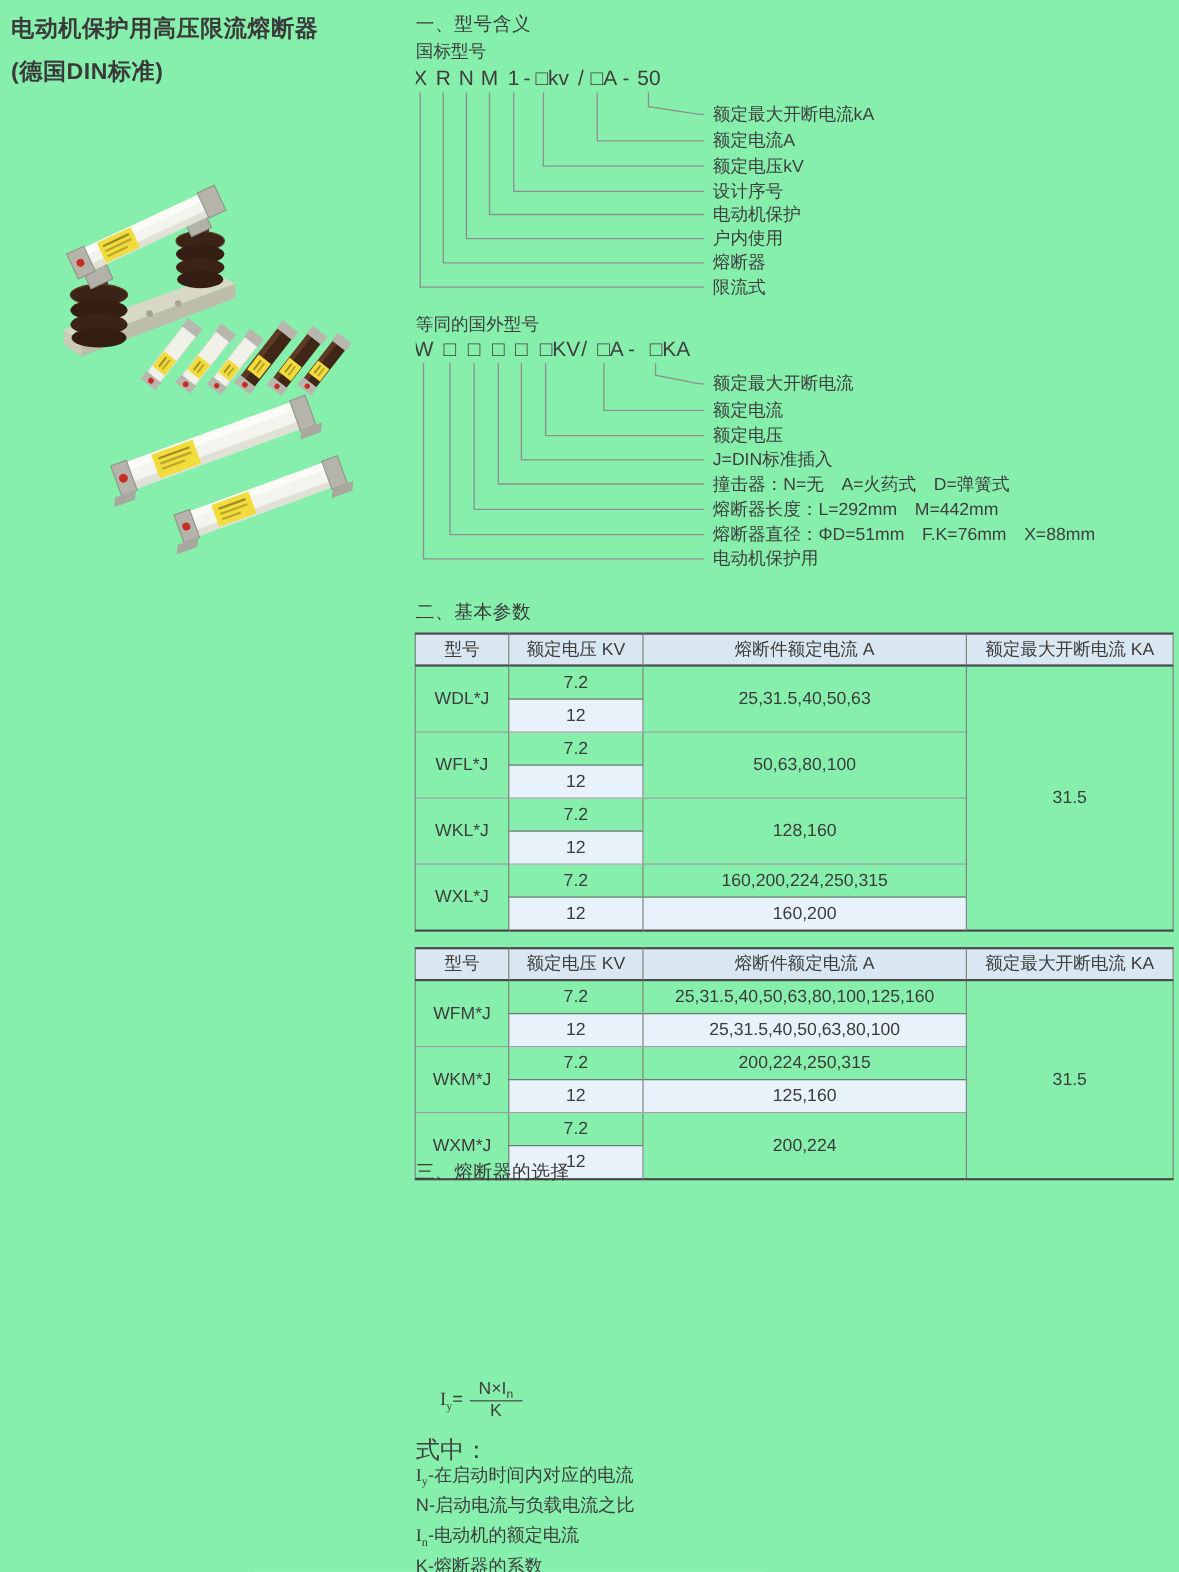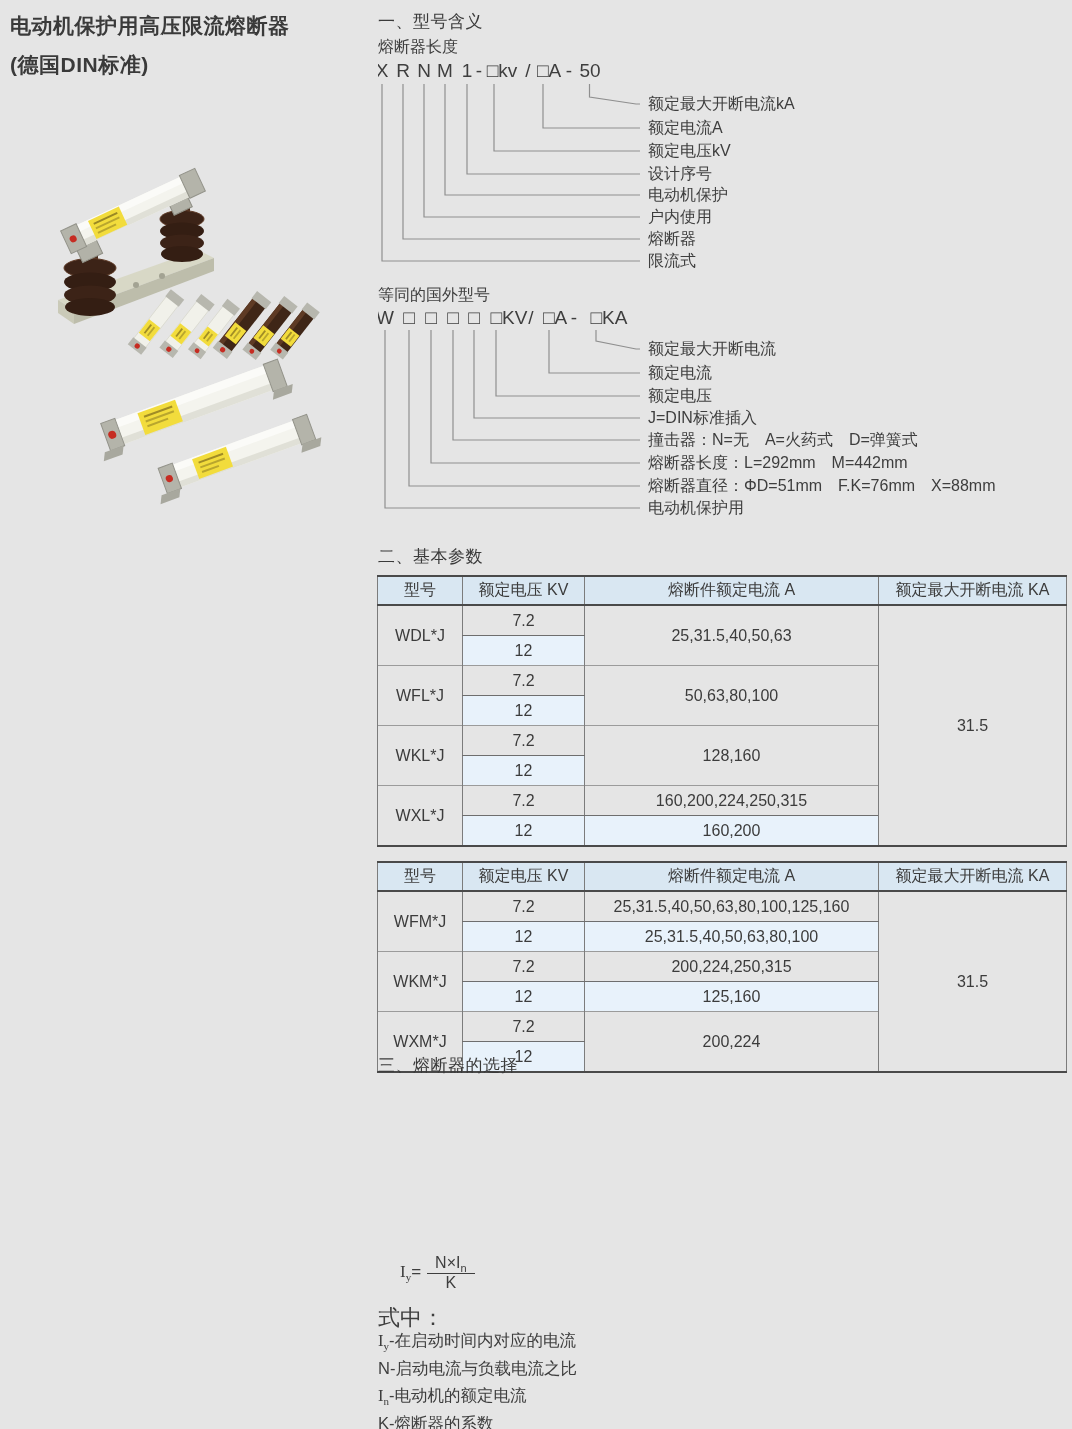--- a/index.html
+++ b/index.html
@@ -1,16 +1,16 @@
 <!DOCTYPE html>
 <html><head>
 <meta charset="utf-8">
 <style>
   html,body{margin:0;padding:0;background:#ffffff;}
-  .page{position:relative;width:1072px;height:1429px;background:#e5e5e5;overflow:hidden;
+  .page{position:relative;width:1072px;height:1429px;background:#86efac;overflow:hidden;
         font-family:"Liberation Sans",sans-serif;color:#3e3e3e;}
   .abs{position:absolute;}
 
   
   .doc-title{font-size:21px;font-weight:bold;color:#3a3a3a;letter-spacing:0.5px;}
   .sec-heading{font-size:17px;color:#3a3a3a;letter-spacing:0.5px;}
   .sub-label{font-size:16px;color:#3e3e3e;}
 
   
   .diagram text{font-family:"Liberation Sans",sans-serif;fill:#3e3e3e;}
@@ -187,21 +187,21 @@
       <polygon points="65,13 85,13 81,21 61,21" fill="#a8a89e"></polygon>
       <rect x="-44" y="-10.5" width="36" height="21" fill="#f2dc3c"></rect>
       <rect x="-39" y="-6" width="26" height="2" fill="#a08c26"></rect>
       <rect x="-39" y="-1" width="26" height="2" fill="#b9a62e"></rect>
       <rect x="-39" y="4" width="18" height="2" fill="#b9a62e"></rect>
       <circle cx="-72" cy="0" r="3.6" fill="#c62c22"></circle>
     </g>
   </svg>
 
   <div class="abs sec-heading" style="left:378px;top:10px;">一、型号含义</div>
-  <div class="abs sub-label" style="left:378px;top:37px;">熔断器长度</div>
+  <div class="abs sub-label" style="left:378px;top:37px;">国标型号</div>
 
   <svg class="abs diagram" style="left:378px;top:56px;" width="690" height="218" viewBox="0 0 690 218">
     <text class="tok" x="4" y="21" text-anchor="middle">X</text>
     <text class="tok" x="25" y="21" text-anchor="middle">R</text>
     <text class="tok" x="46" y="21" text-anchor="middle">N</text>
     <text class="tok" x="67" y="21" text-anchor="middle">M</text>
     <text class="tok" x="89" y="21" text-anchor="middle">1</text>
     <text class="tok" x="101" y="21" text-anchor="middle">-</text>
     <text class="tok" x="124" y="21" text-anchor="middle">□kv</text>
     <text class="tok" x="150" y="21" text-anchor="middle">/</text>

